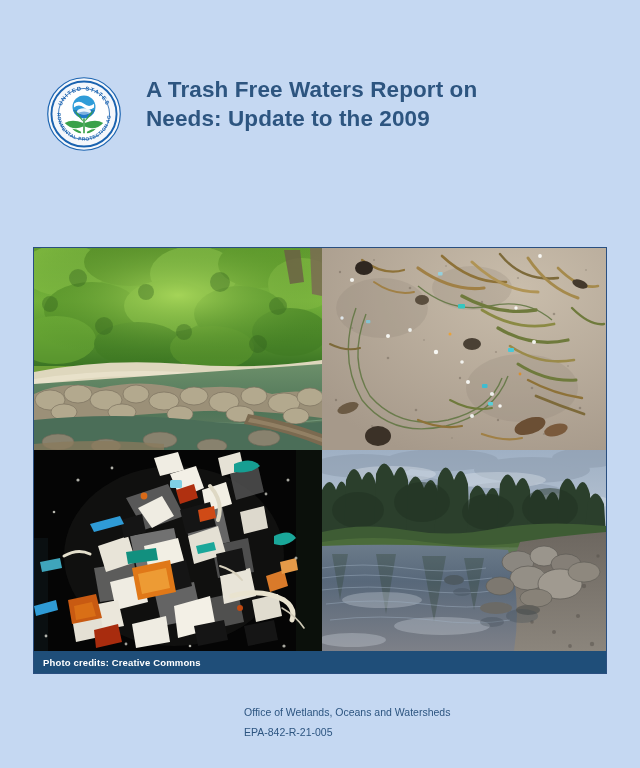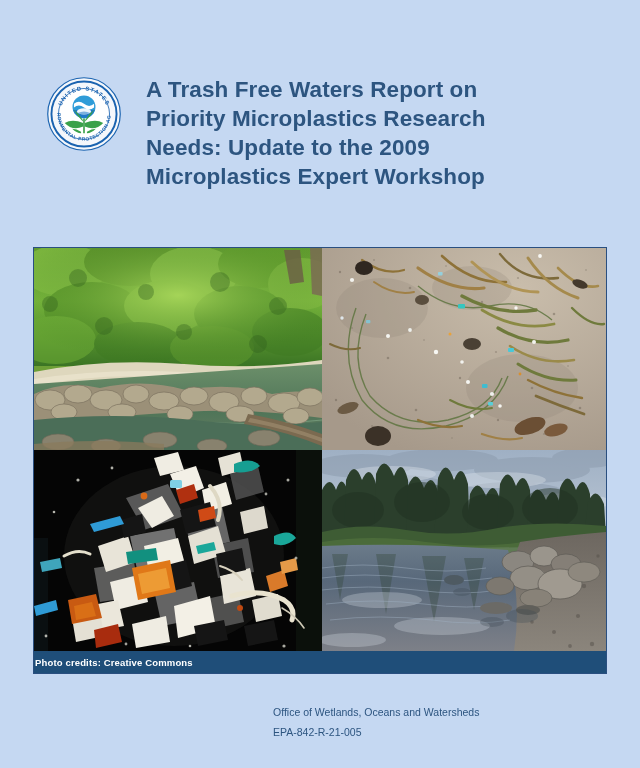--- a/index.html
+++ b/index.html
@@ -81,28 +81,28 @@
     width: 572px;
     height: 22px;
     background: #1f4e79;
     display: flex;
     align-items: center;
   }
   .photo-credits-text {
     color: #ffffff;
     font-size: 9.5px;
     font-weight: bold;
-    padding-left: 1px;
+    padding-left: 9px;
     letter-spacing: 0.15px;
   }
 
   
   .cover-footer {
     position: absolute;
-    left: 273px;
+    left: 244px;
     top: 702px;
     color: #2d5580;
     font-size: 10.5px;
     line-height: 20px;
   }
   .cover-footer .fline { display: block; white-space: nowrap; }
 </style>
 </head>
 <body>
 
@@ -137,23 +137,21 @@
         <textPath href="#arcTop" startOffset="50%" text-anchor="middle">UNITED STATES</textPath>
       </text>
       <text font-family="'Liberation Sans', sans-serif" font-size="6.5" font-weight="bold" fill="#1a63b0" letter-spacing="0.7">
         <textPath href="#arcBot" startOffset="50%" text-anchor="middle">ENVIRONMENTAL PROTECTION AGENCY</textPath>
       </text>
     </svg>
   </div>
 
   <h1 class="cover-title">
     <span class="tline">A Trash Free Waters Report on</span>
-    <span class="tline">Priority Microplastics Research</span>
     <span class="tline">Needs: Update to the 2009</span>
-    <span class="tline">Microplastics Expert Workshop</span>
   </h1>
 </div>
 
 <div class="photo-block">
   <div class="photo-grid">
 
     <div class="photo-cell">
       <svg viewBox="0 0 288 202" preserveAspectRatio="none" xmlns="http://www.w3.org/2000/svg">
         <defs>
           <linearGradient id="fsCanopy" x1="0" y1="0" x2="0" y2="1">

